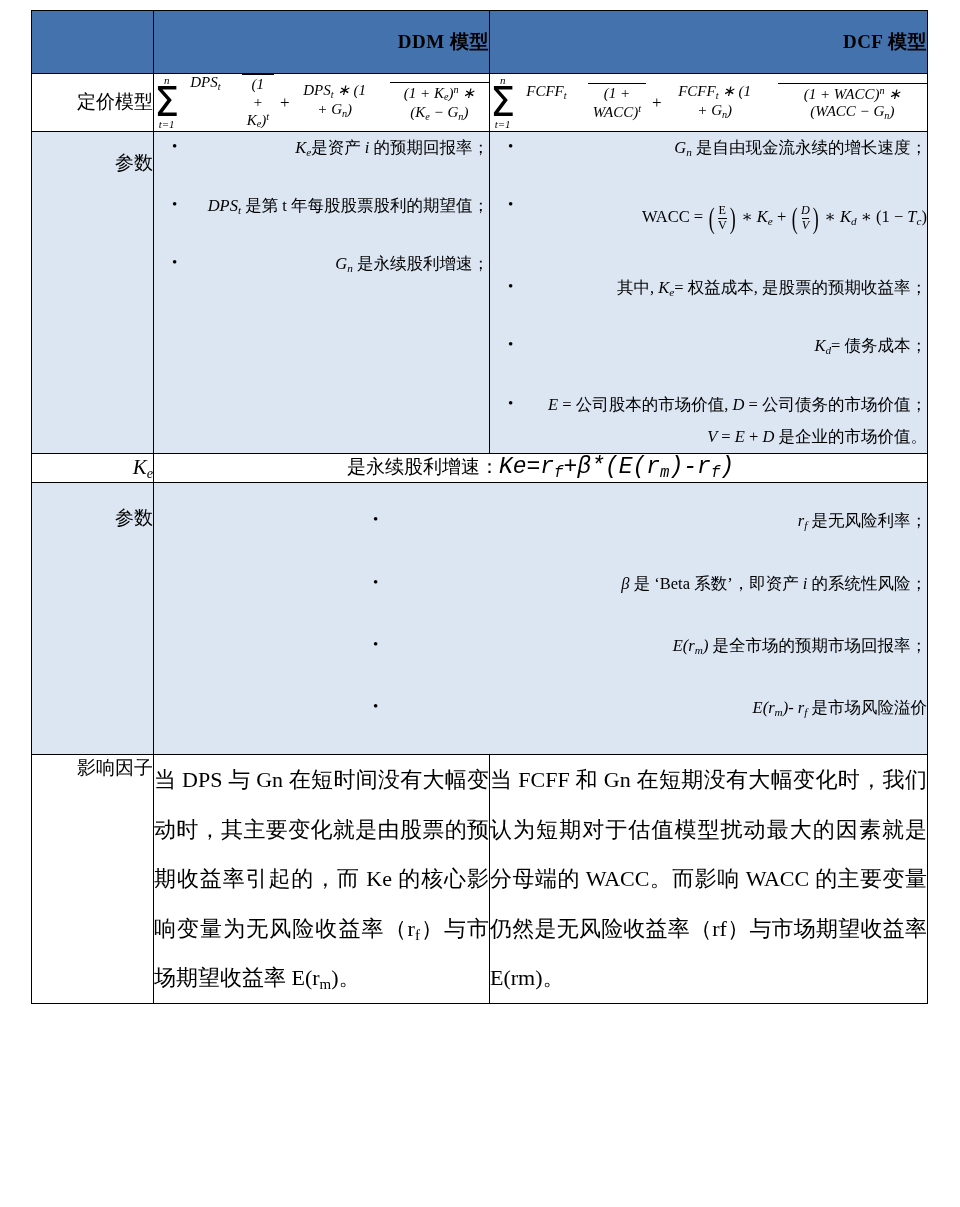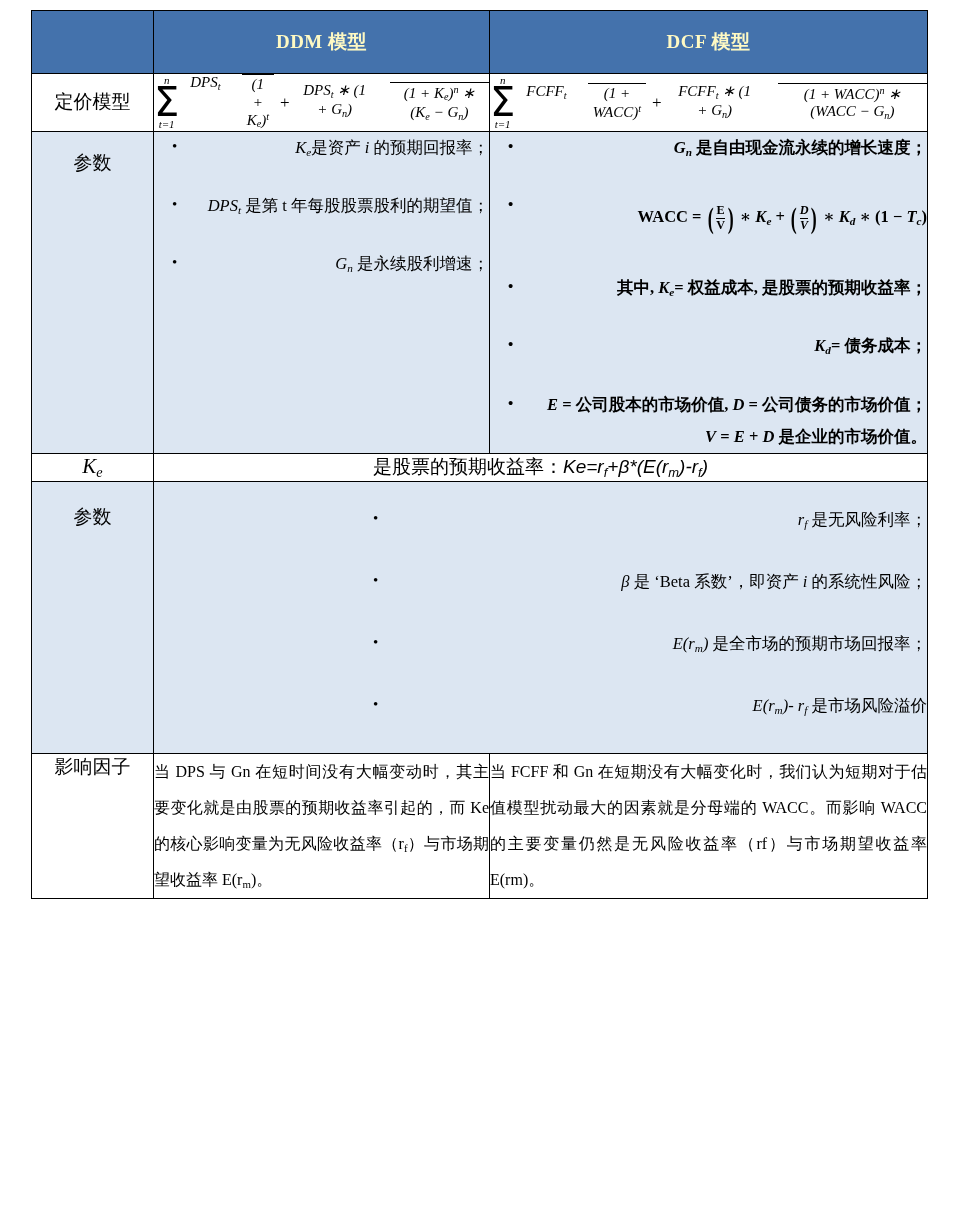--- a/index.html
+++ b/index.html
@@ -40,31 +40,31 @@
   col.c-dcf   { width: 438px; }
 
   
   .hdr-blank {
     background: #4472AC;
     height: 62px;
   }
   .hdr-cell {
     background: #4472AC;
     height: 62px;
-    color: #fef9c3;
+    color: #000000;
     font-weight: bold;
     font-size: 19px;
-    text-align: center;
+    text-align: right;
     padding-left: 13px;
     letter-spacing: .5px;
   }
   
   .lbl {
     font-size: 19px;
-    text-align: center;
+    text-align: right;
     padding-left: 14px;
     color: #000;
     font-family: "Liberation Sans", "DejaVu Sans", sans-serif;
   }
   .lbl.ital {
     font-family: "Liberation Serif", serif;
     font-style: italic;
     font-size: 21px;
   }
   .shade { background: #DCE6F2; }
@@ -154,29 +154,29 @@
   .param-cell.centered ul.bullets > li::before { left: -36px; }
 
   
   .capm-cell {
     text-align: center;
     font-size: 19px;
     padding: 20px 8px;
     font-family: "Liberation Sans", "DejaVu Sans", sans-serif;
   }
   .capm-formula {
-    font-family: Liberation Sans, sans-serif;
+    font-family: Liberation Mono, monospace;
     font-style: italic;
-    font-size: 19px;
+    font-size: 23px;
   }
 
   
   .prose-cell {
     padding: 14px 16px 16px 14px;
-    font-size: 16px;
+    font-size: 22px;
     line-height: 2.25;
     text-align: justify;
     font-family: "Liberation Serif", "DejaVu Serif", serif;
   }
   
   .final-cell {
     text-align: center;
     font-size: 19px;
     padding: 20px 8px;
     font-family: "Liberation Sans", "DejaVu Sans", sans-serif;
@@ -265,41 +265,41 @@
       <td class="lbl shade" style="vertical-align:top;padding-top:18px;">参数</td>
 
       <td class="param-cell shade" style="vertical-align:top;">
         <ul class="bullets">
           <li><span class="it-var">K</span><sub class="it-var">e</sub>是资产 <span class="it-var">i</span> 的预期回报率；</li>
           <li><span class="it-var">DPS</span><sub class="it-var">t</sub> 是第 t 年每股股票股利的期望值；</li>
           <li><span class="it-var">G</span><sub class="it-var">n</sub> 是永续股利增速；</li>
         </ul>
       </td>
 
-      <td class="param-cell shade" style="vertical-align:top;font-weight:bold;">
+      <td class="param-cell shade" style="vertical-align:top;">
         <ul class="bullets">
           <li><span class="it-var">G</span><sub class="it-var">n</sub> 是自由现金流永续的增长速度；</li>
           <li>WACC&nbsp;=&nbsp;<span class="paren-big">(</span><span class="stack-frac">
                   <span class="sf-num">E</span>
                   <span class="sf-den">V</span>
                 </span><span class="paren-big">)</span> ∗ <span class="it-var">K</span><sub class="it-var">e</sub> + <span class="paren-big">(</span><span class="stack-frac">
                   <span class="sf-num it-var">D</span>
                   <span class="sf-den it-var">V</span>
                 </span><span class="paren-big">)</span> ∗ <span class="it-var">K</span><sub class="it-var">d</sub> ∗ (1 − <span class="it-var">T</span><sub class="it-var">c</sub>)</li>
           <li>其中, <span class="it-var">K</span><sub class="it-var">e</sub>= 权益成本, 是股票的预期收益率；</li>
           <li><span class="it-var">K</span><sub class="it-var">d</sub>= 债务成本；</li>
           <li><span class="it-var">E</span> = 公司股本的市场价值, <span class="it-var">D</span> = 公司债务的市场价值；<span class="it-var">V</span> = <span class="it-var">E</span> + <span class="it-var">D</span> 是企业的市场价值。</li>
         </ul>
       </td>
     </tr>
 
     <tr>
       <td class="lbl ital plain"><span class="it">K</span><sub class="it">e</sub></td>
       <td class="capm-cell plain" colspan="2">
-        <span>是股票的预期收益率：</span><span class="capm-formula">Ke=r<sub>f</sub>+β*(E(r<sub>m</sub>)-r<sub>f</sub>)</span>
+        <span>是永续股利增速：</span><span class="capm-formula">Ke=r<sub>f</sub>+β*(E(r<sub>m</sub>)-r<sub>f</sub>)</span>
       </td>
     </tr>
 
     <tr>
       <td class="lbl shade" style="vertical-align:top;padding-top:22px;">参数</td>
       <td class="param-cell centered shade" colspan="2" style="vertical-align:top;padding-top:22px;">
         <ul class="bullets">
           <li><span class="it-var">r</span><sub class="it-var">f</sub> 是无风险利率；</li>
           <li><span class="it-var">β</span> 是 ‘Beta 系数’，即资产 <span class="it-var">i</span> 的系统性风险；</li>
           <li><span class="it-var">E(r</span><sub class="it-var">m</sub><span class="it-var">)</span> 是全市场的预期市场回报率；</li>

